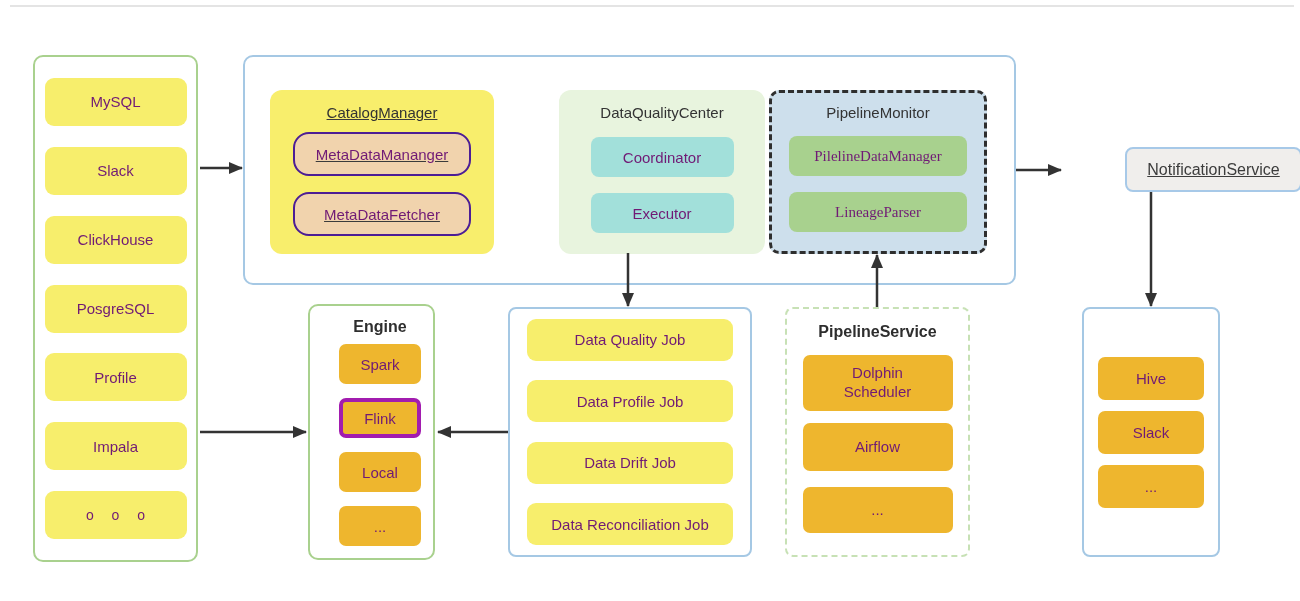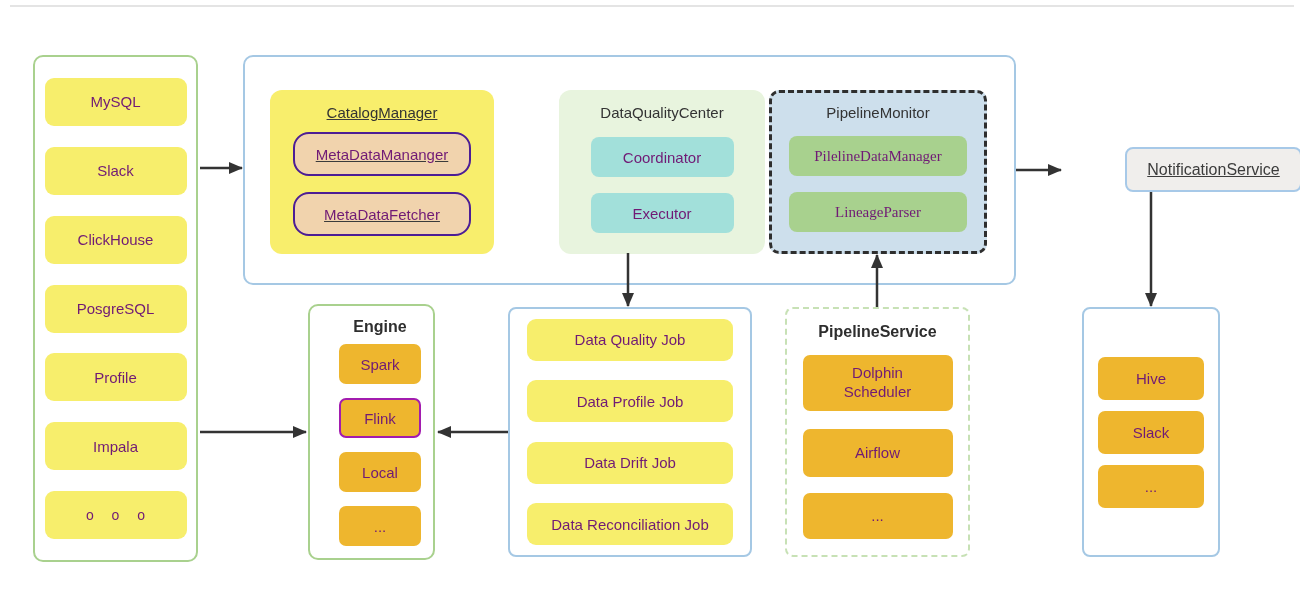--- a/index.html
+++ b/index.html
@@ -50,34 +50,34 @@
   
   .notif{left:1125px;top:147px;width:177px;height:45px;background:#f0eeec;
     border:2px solid #a7c9e8;border-radius:8px;display:flex;align-items:center;
     justify-content:center;font-size:16px;color:#3c3c3c;text-decoration:underline;}
 
   
   .engine{left:308px;top:304px;width:127px;height:256px;border:2px solid #a9d18e;padding-left:17px;}
   .engine .title{padding-top:12px;}
   .engine .item{width:82px;height:40px;margin-top:14px;}
   .engine .first{margin-top:8px;}
-  .engine .hl{border:2px solid #a21caf;}
+  .engine .hl{border:4px solid #a21caf;}
 
   
   .jobs{left:508px;top:307px;width:244px;height:250px;border:2px solid #a5c8e4;
     border-radius:8px;justify-content:space-evenly;gap:10px;}
   .jobs .item{width:206px;height:42px;}
 
   
   .pipesvc{left:785px;top:307px;width:185px;height:250px;
     border:2px dashed #c7e1b5;border-radius:8px;}
   .pipesvc .title{padding-top:14px;}
   .pipesvc .item{width:150px;white-space:pre-line;line-height:1.25;}
   .pipesvc .p1{height:56px;margin-top:14px;}
-  .pipesvc .p2{height:48px;margin-top:18px;}
+  .pipesvc .p2{height:48px;margin-top:12px;}
   .pipesvc .p3{height:46px;margin-top:16px;}
 
   
   .channels{left:1082px;top:307px;width:138px;height:250px;
     border:2px solid #a5c8e4;border-radius:8px;justify-content:center;}
   .channels .item{width:106px;height:43px;margin-top:11px;}
   .channels .item:first-child{margin-top:0;}
 
   
   #arrows{position:absolute;left:0;top:0;width:1300px;height:601px;pointer-events:none;}

